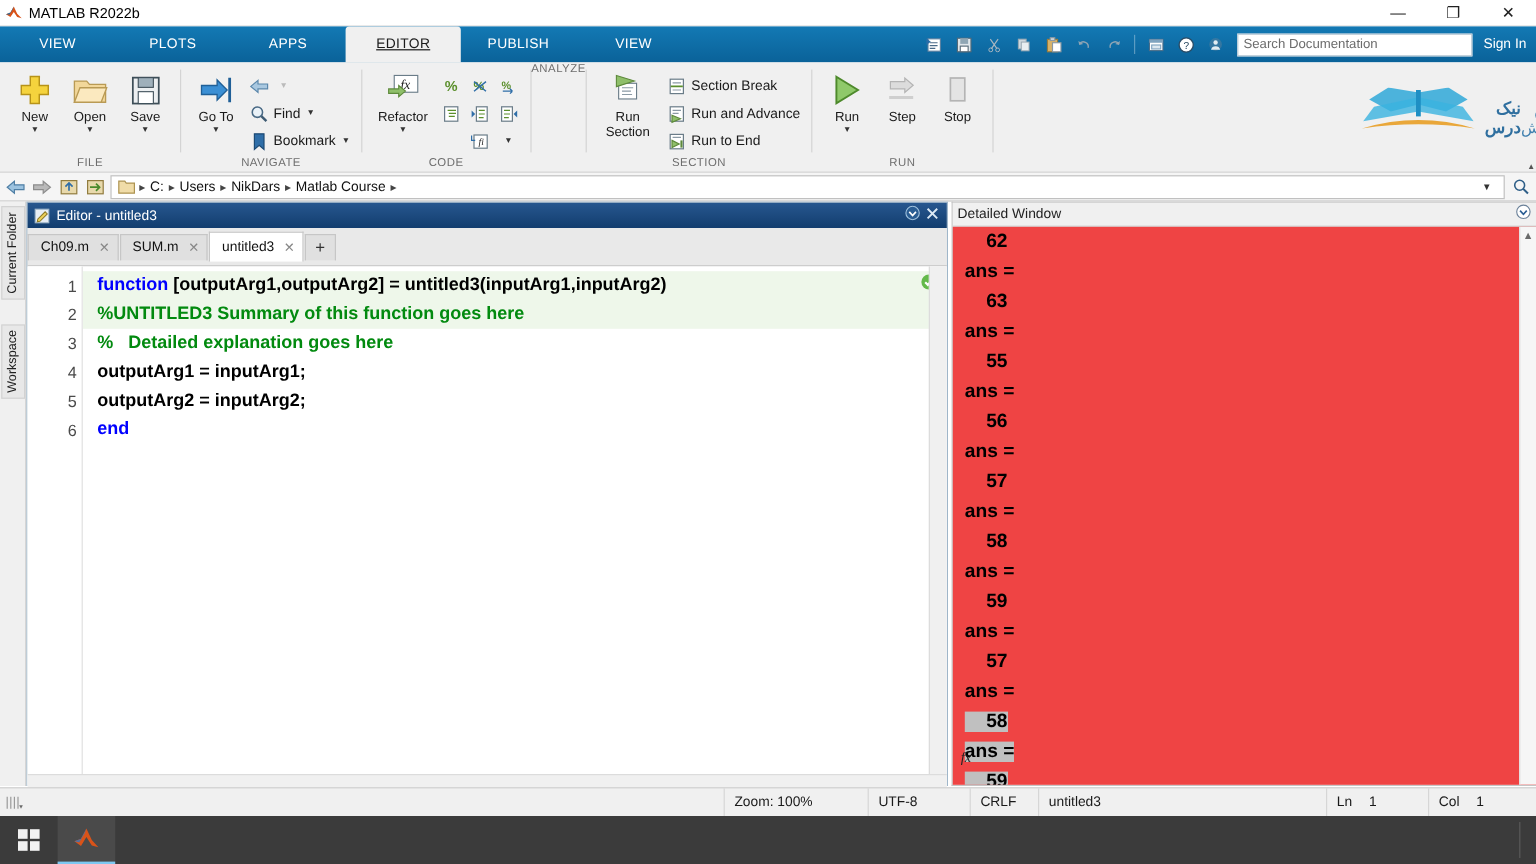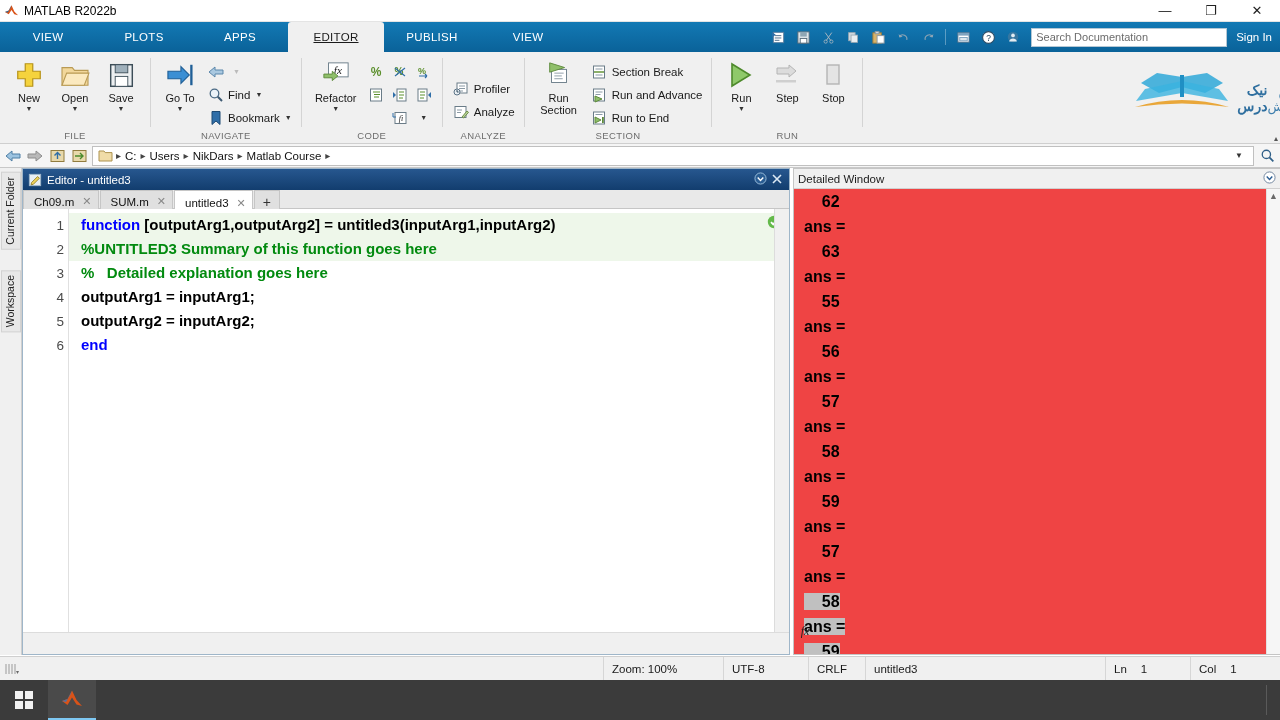--- a/index.html
+++ b/index.html
@@ -133,21 +133,21 @@
     border: 1px solid #9fb6c9;
   }
   .ed-title {
     height: 21px; background: #1d4e89;
     background: linear-gradient(to bottom,#27578f,#123d6e);
     display: flex; align-items: center; padding: 0 4px;
   }
   .ed-title .ic { width: 16px; height: 16px; display: flex; align-items: center; justify-content: center; }
   .ed-title .tx { color: #fff; font-size: 11.5px; margin-left: 4px; }
   .ed-title .btns { margin-left: auto; display: flex; align-items: center; gap: 4px; padding-right: 2px; }
-  .ed-tabs { height: 19px; background: #e9e9e9; display: flex; align-items: flex-start; border-bottom: 1px solid #c6c6c6; }
+  .ed-tabs { height: 32px; background: #e9e9e9; display: flex; align-items: center; border-bottom: 1px solid #c6c6c6; }
   .ed-tab {
     height: 22px; display: flex; align-items: center; padding: 0 6px 0 10px;
     font-size: 11.5px; color: #111; background: #e0e0e0;
     border: 1px solid #c6c6c6; border-bottom: none; margin-right: 1px;
   }
   .ed-tab.active { background: #ffffff; height: 25px; }
   .ed-tab .x { font-size: 11px; color: #888; margin-left: 8px; }
   .ed-newtab {
     width: 26px; height: 22px; display: flex; align-items: center; justify-content: center;
     font-size: 14px; color: #333; background: #e0e0e0; border: 1px solid #c6c6c6; border-bottom: none;
@@ -498,45 +498,20 @@
             </div>
           </div>
         </div>
       </div>
       <div class="glabel">CODE</div>
     </div>
 
     <div class="rsep"></div>
 
     <div class="rgroup">
-      <div class="gbody" style="align-items:center;padding-top:14px">
-        <div class="smallcol">
-          <div class="smallbtn">
-            <span class="ic">
-              <svg width="16" height="16" viewBox="0 0 16 16">
-                  <rect x="4" y="2" width="10" height="10" fill="#fff" stroke="#6a7c88"></rect>
-                  <path d="M6 5h6M6 7.5h6M6 10h4" stroke="#8b9aa5"></path>
-                  <circle cx="4" cy="11" r="3" fill="#e9eef2" stroke="#5b7386"></circle>
-                  <path d="M4 9 v2 h1.6" stroke="#2f4a5e" fill="none"></path>
-                </svg>
-            </span>
-            <span class="lb">Profiler</span>
-          </div>
-          <div class="smallbtn">
-            <span class="ic">
-              <svg width="16" height="16" viewBox="0 0 16 16">
-                  <rect x="2" y="2.5" width="11" height="11" fill="#fff" stroke="#6a7c88"></rect>
-                  <path d="M4 6h5M4 8.5h4" stroke="#8b9aa5"></path>
-                  <path d="M9 13 L14 7 L15.5 8.3 L10.5 14 Z" fill="#bcd49a" stroke="#6d8f4a"></path>
-                </svg>
-            </span>
-            <span class="lb">Analyze</span>
-          </div>
-        </div>
-      </div>
       <div class="glabel">ANALYZE</div>
     </div>
 
     <div class="rsep"></div>
 
     <div class="rgroup">
       <div class="gbody">
         <div class="bigbtn" style="width:56px">
           <span class="ic">
             <svg width="30" height="28" viewBox="0 0 32 30">

